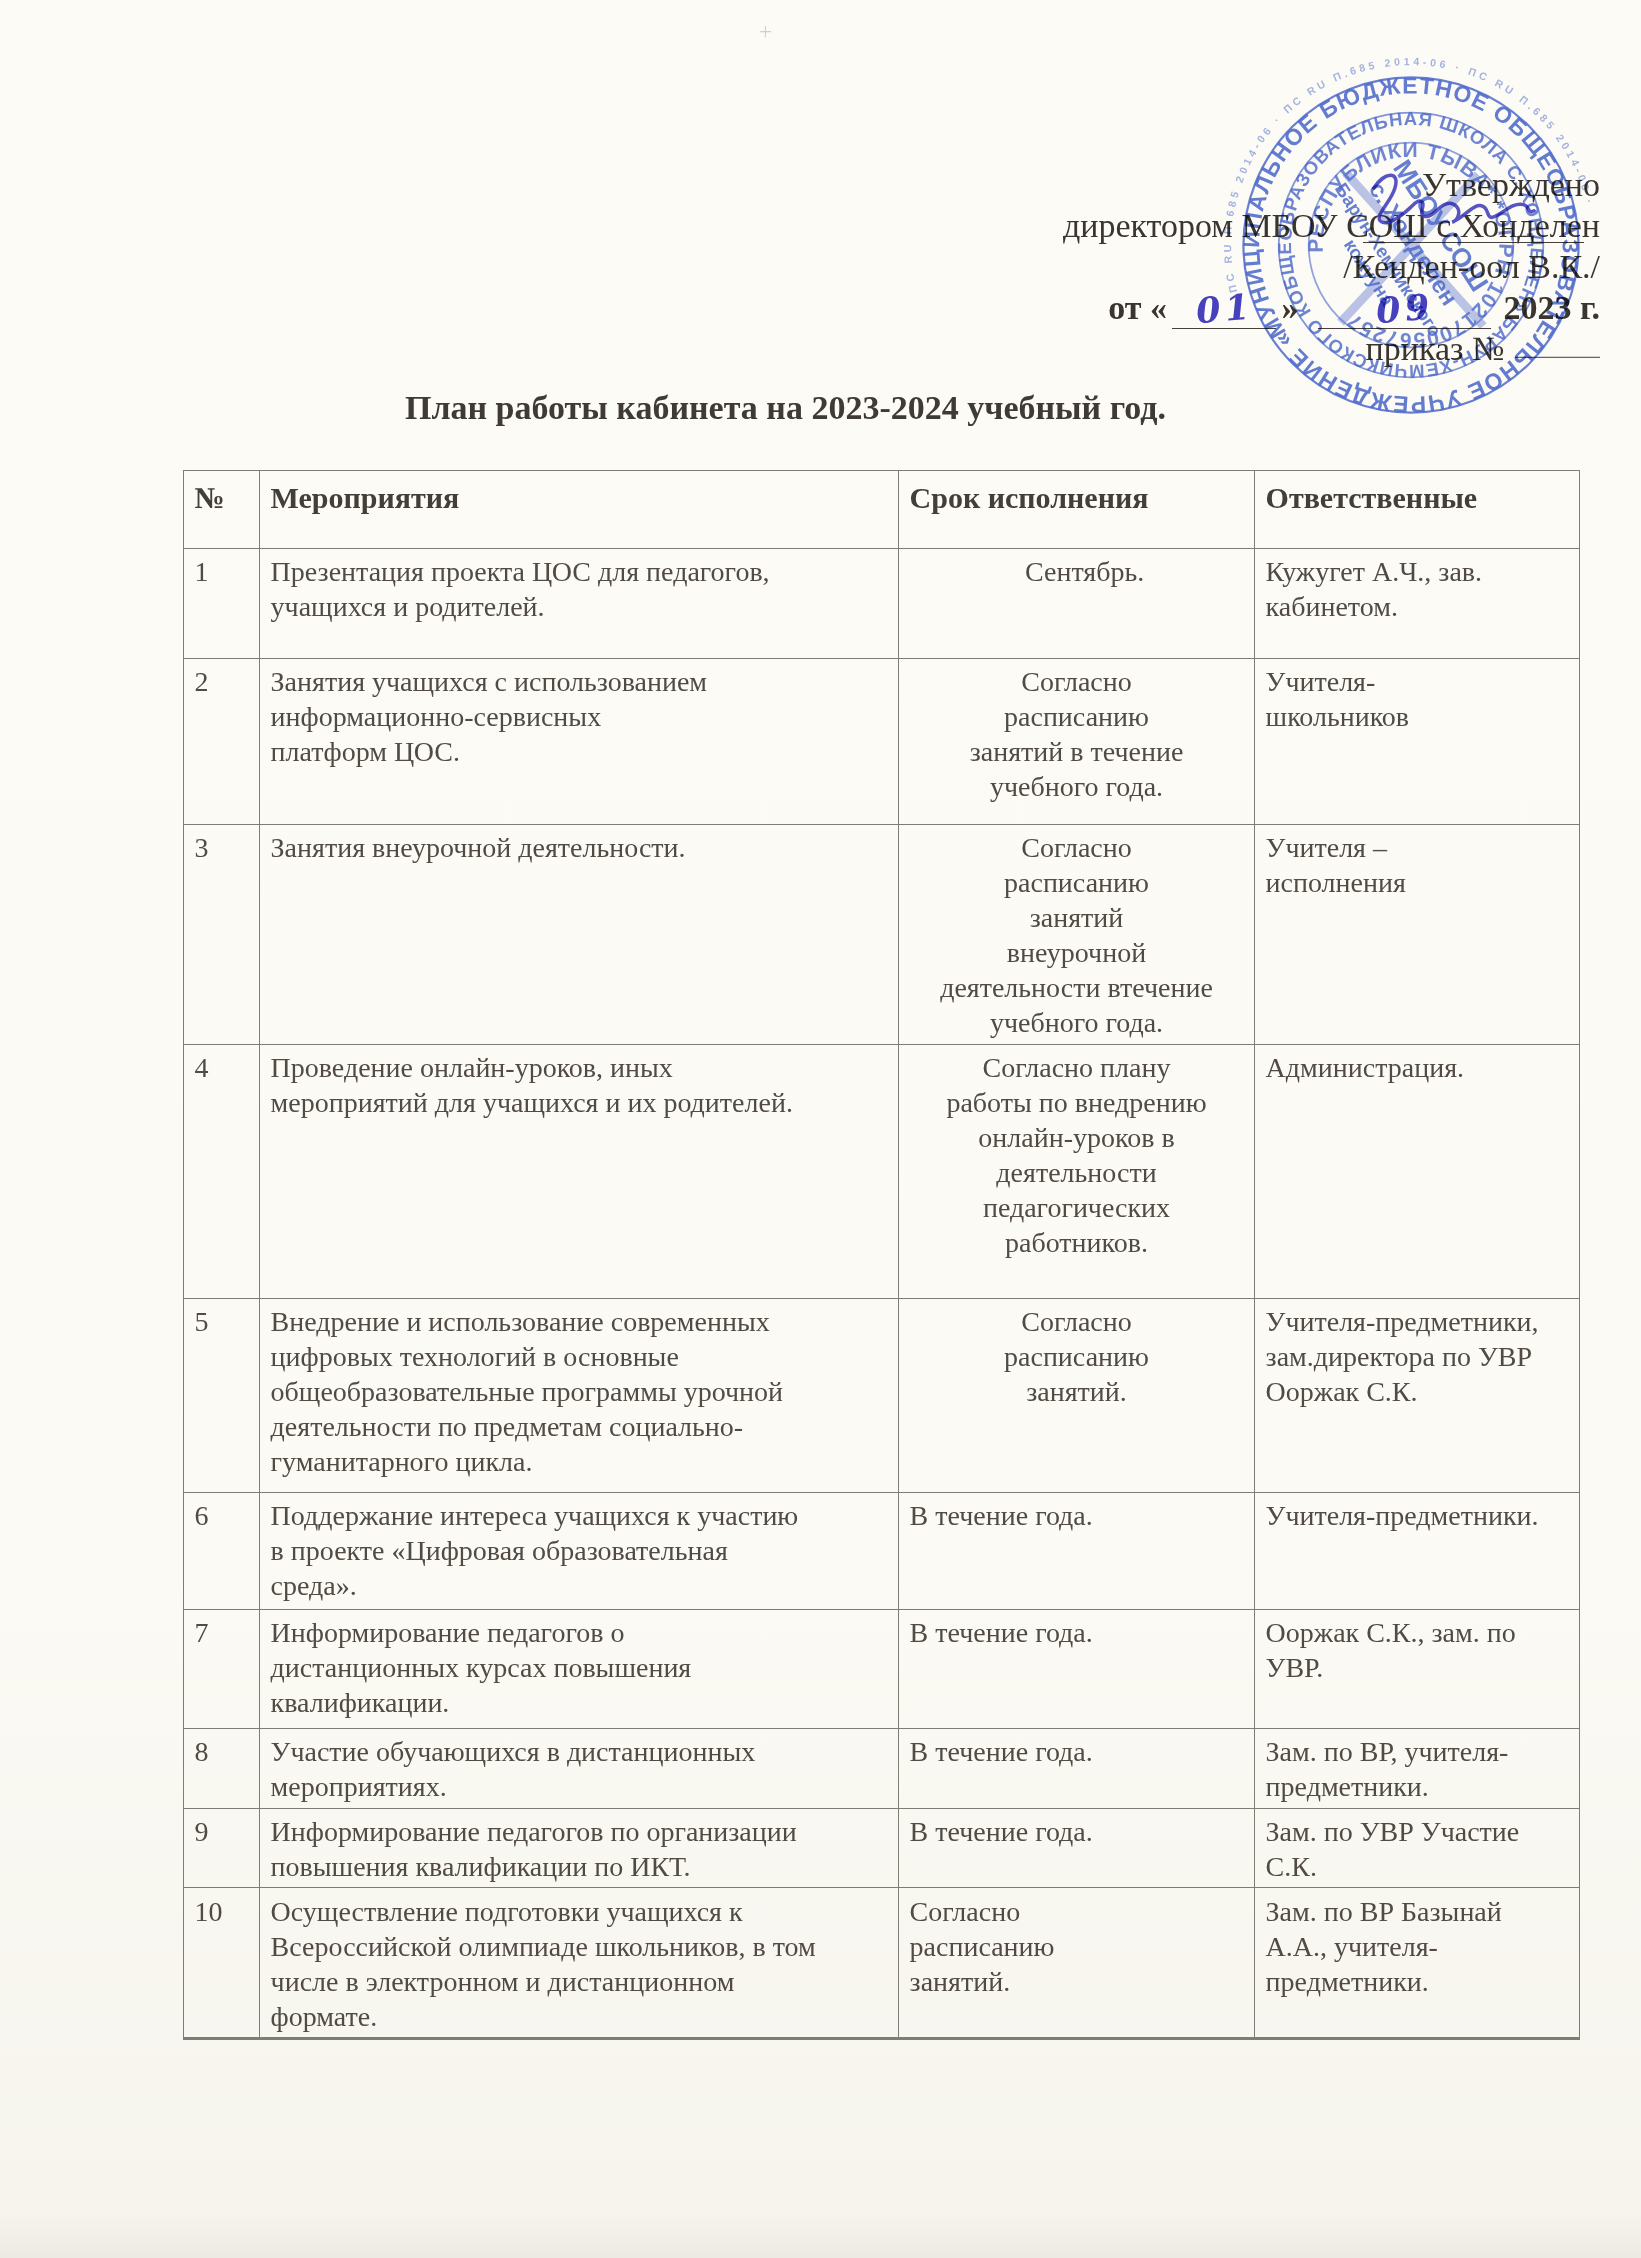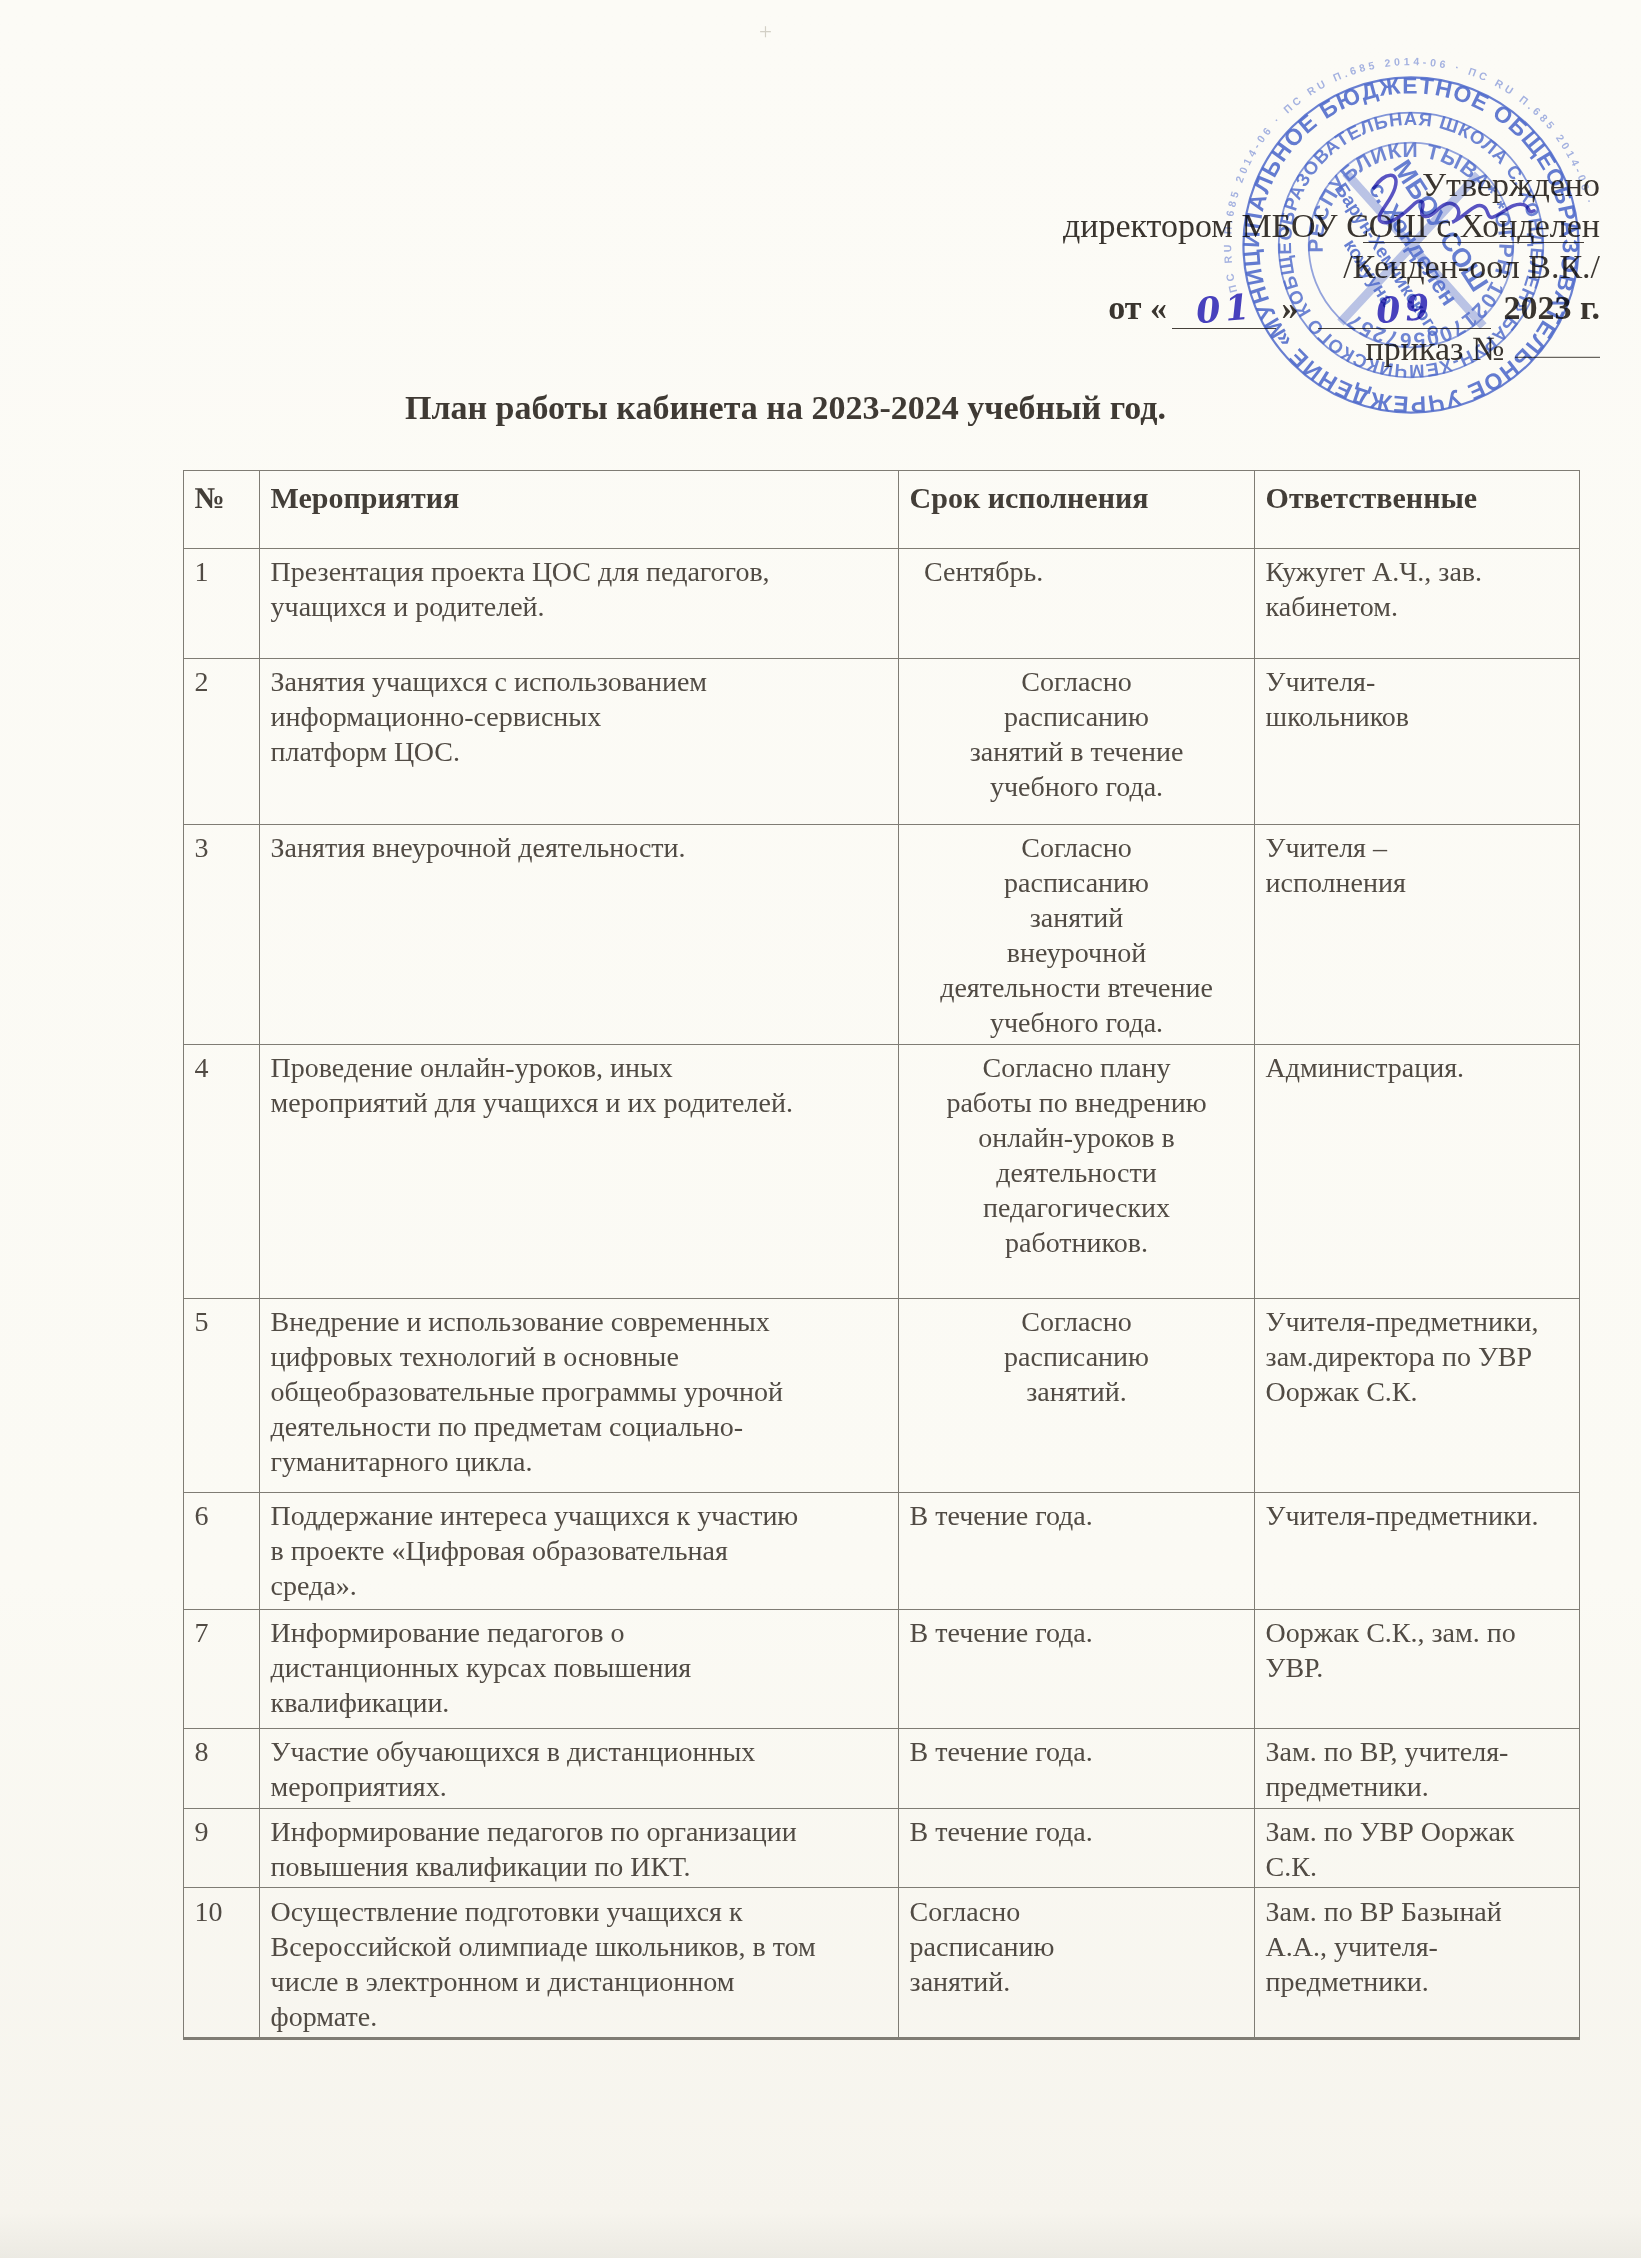--- a/index.html
+++ b/index.html
@@ -113,21 +113,21 @@
   .doc-table tr.r3  { height: 212px; }
   .doc-table tr.r4  { height: 254px; }
   .doc-table tr.r5  { height: 194px; }
   .doc-table tr.r6  { height: 117px; }
   .doc-table tr.r7  { height: 119px; }
   .doc-table tr.r8  { height: 73px; }
   .doc-table tr.r9  { height: 69px; }
   .doc-table tr.r10 { height: 148px; }
   .doc-table tr.r10 td { border-bottom-width: 3.5px; }
   td.term-center { text-align: center; padding-left: 3.5px; padding-right: 3.5px; }
-  td.term-pad { padding-left: 25px; }
+  td.term-pad { padding-left: 25px; text-align: center; }
 </style>
 </head>
 <body>
 
 <div class="page">
 
   <div class="reg-mark">+</div>
 
   <div class="approval">
     <div class="appr-line">Утверждено</div>
@@ -285,21 +285,21 @@
 мероприятиях.</td>
       <td>В течение года.</td>
       <td>Зам. по ВР, учителя-
 предметники.</td>
     </tr>
     <tr class="r9">
       <td>9</td>
       <td>Информирование педагогов по организации
 повышения квалификации по ИКТ.</td>
       <td>В течение года.</td>
-      <td>Зам. по УВР Ооржак
+      <td>Зам. по УВР Участие
 С.К.</td>
     </tr>
     <tr class="r10">
       <td>10</td>
       <td>Осуществление подготовки учащихся к
 Всероссийской олимпиаде школьников, в том
 числе в электронном и дистанционном
 формате.</td>
       <td>Согласно
 расписанию

